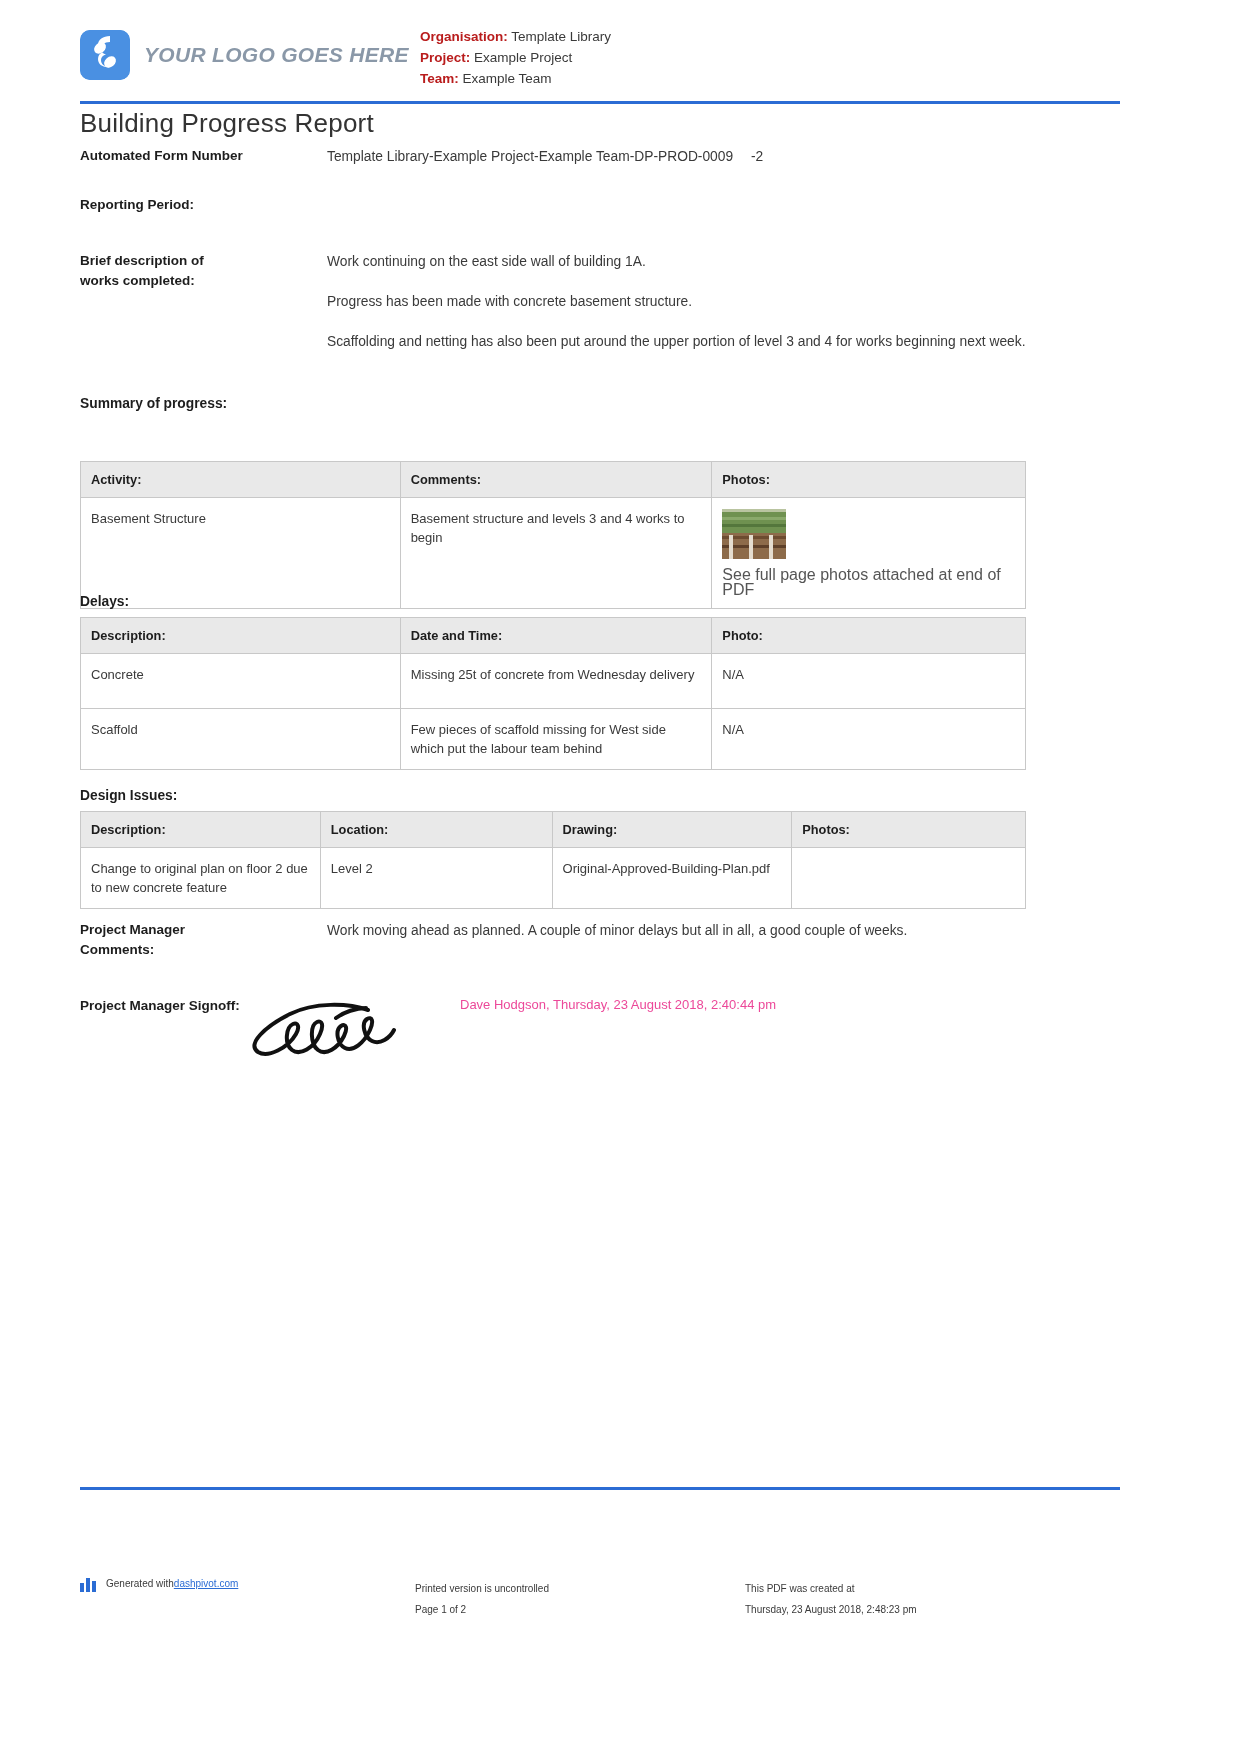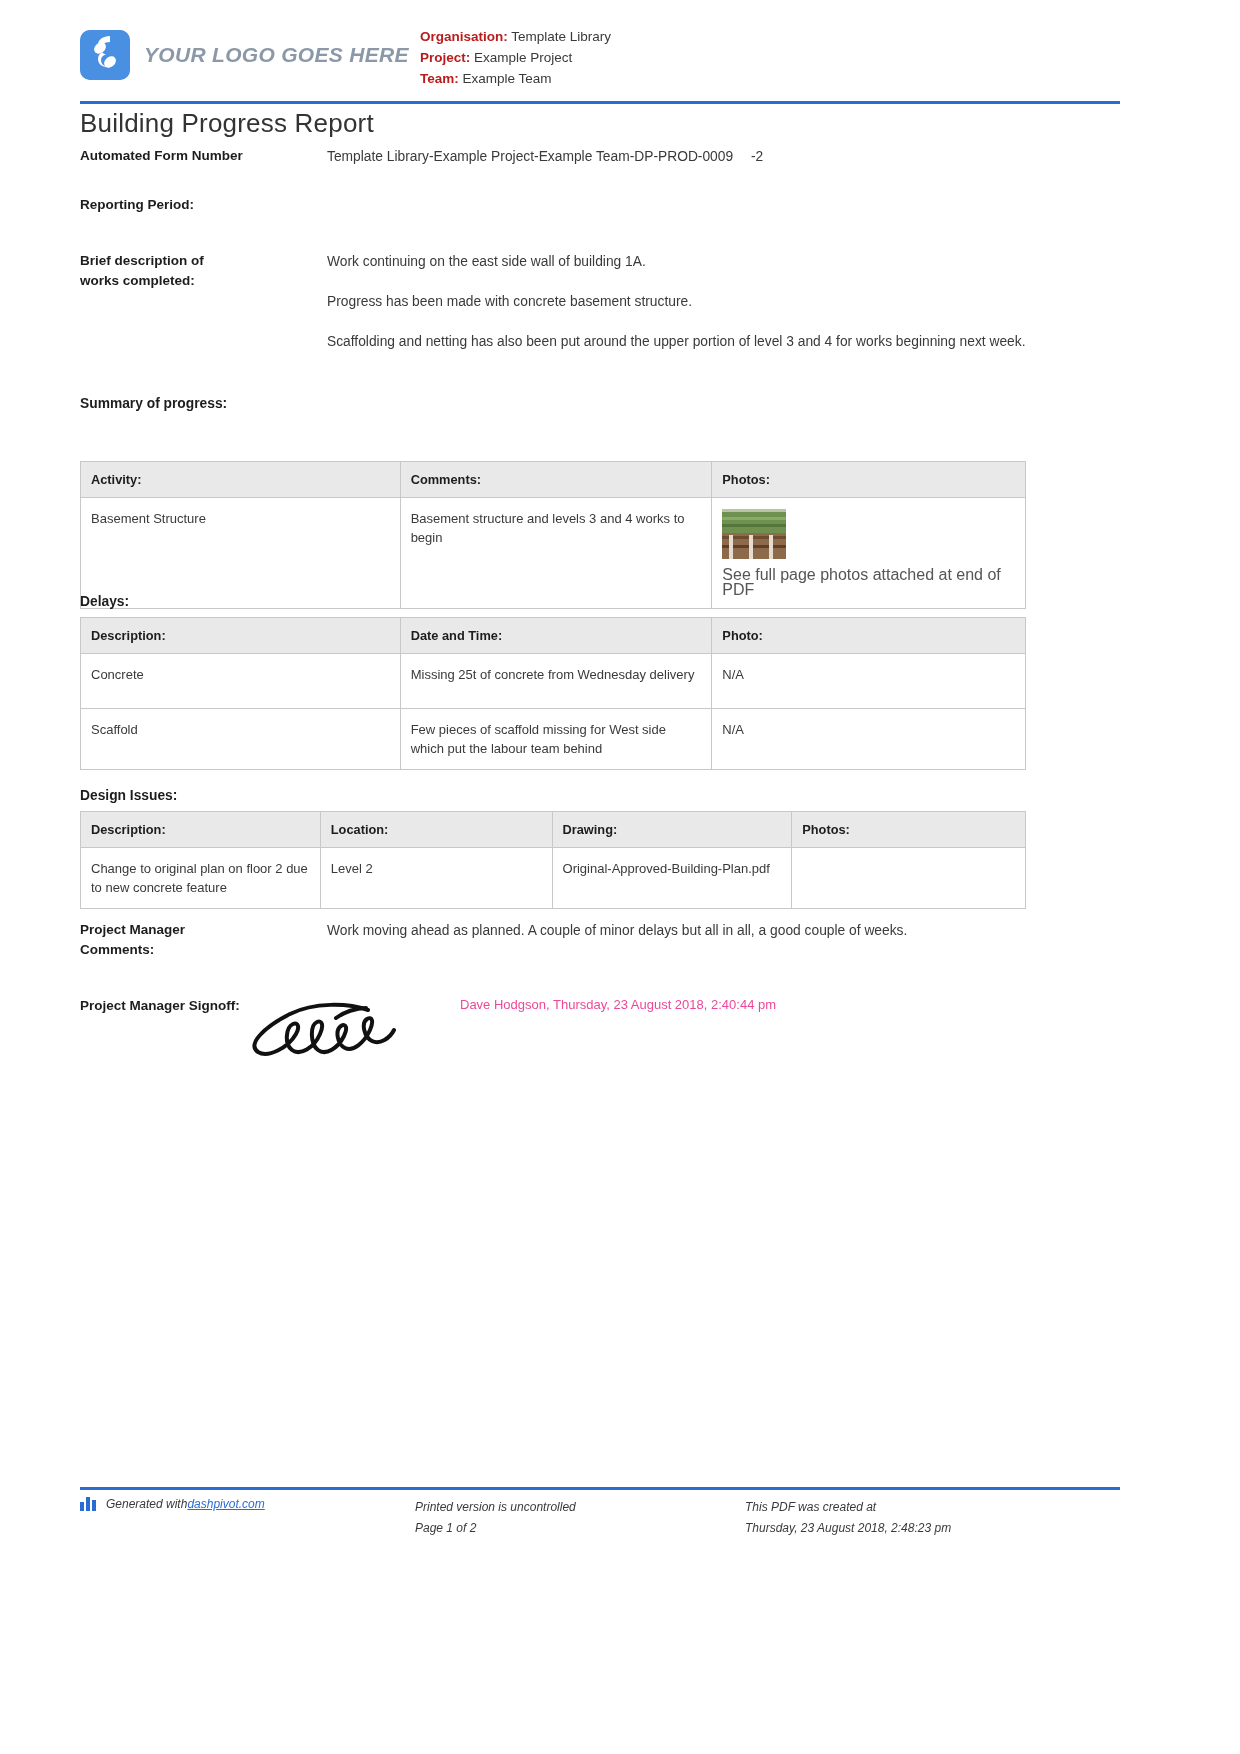--- a/index.html
+++ b/index.html
@@ -200,27 +200,26 @@
     position: absolute;
     left: 80px;
     top: 1487px;
     width: 1040px;
     height: 3px;
     background: #2b6cd4;
   }
   .footer {
     position: absolute;
     left: 80px;
-    top: 1493px;
+    top: 1574px;
     width: 1040px;
     height: 60px;
-    font-size: 12px;
+    font-size: 10px;
     color: #3a3a3a;
     display: flex;
-    font-style: italic;
   }
   .foot-left { width: 335px; display: flex; align-items: flex-start; padding-top: 4px; }
   .foot-mid  { width: 330px; line-height: 21px; padding-top: 4px;}
   .foot-right{ width: 330px; line-height: 21px; padding-top: 4px;}
   .bars { display:inline-block; width: 18px; height: 14px; position: relative; margin-right: 8px; }
   .bars i { position: absolute; bottom: 0; width: 4px; background: #2b6cd4; display:block; }
   .bars i:nth-child(1){ left:0;  height: 9px; }
   .bars i:nth-child(2){ left:6px; height: 14px; }
   .bars i:nth-child(3){ left:12px; height: 11px; }
   .link { color: #2b6cd4; text-decoration: underline; }

